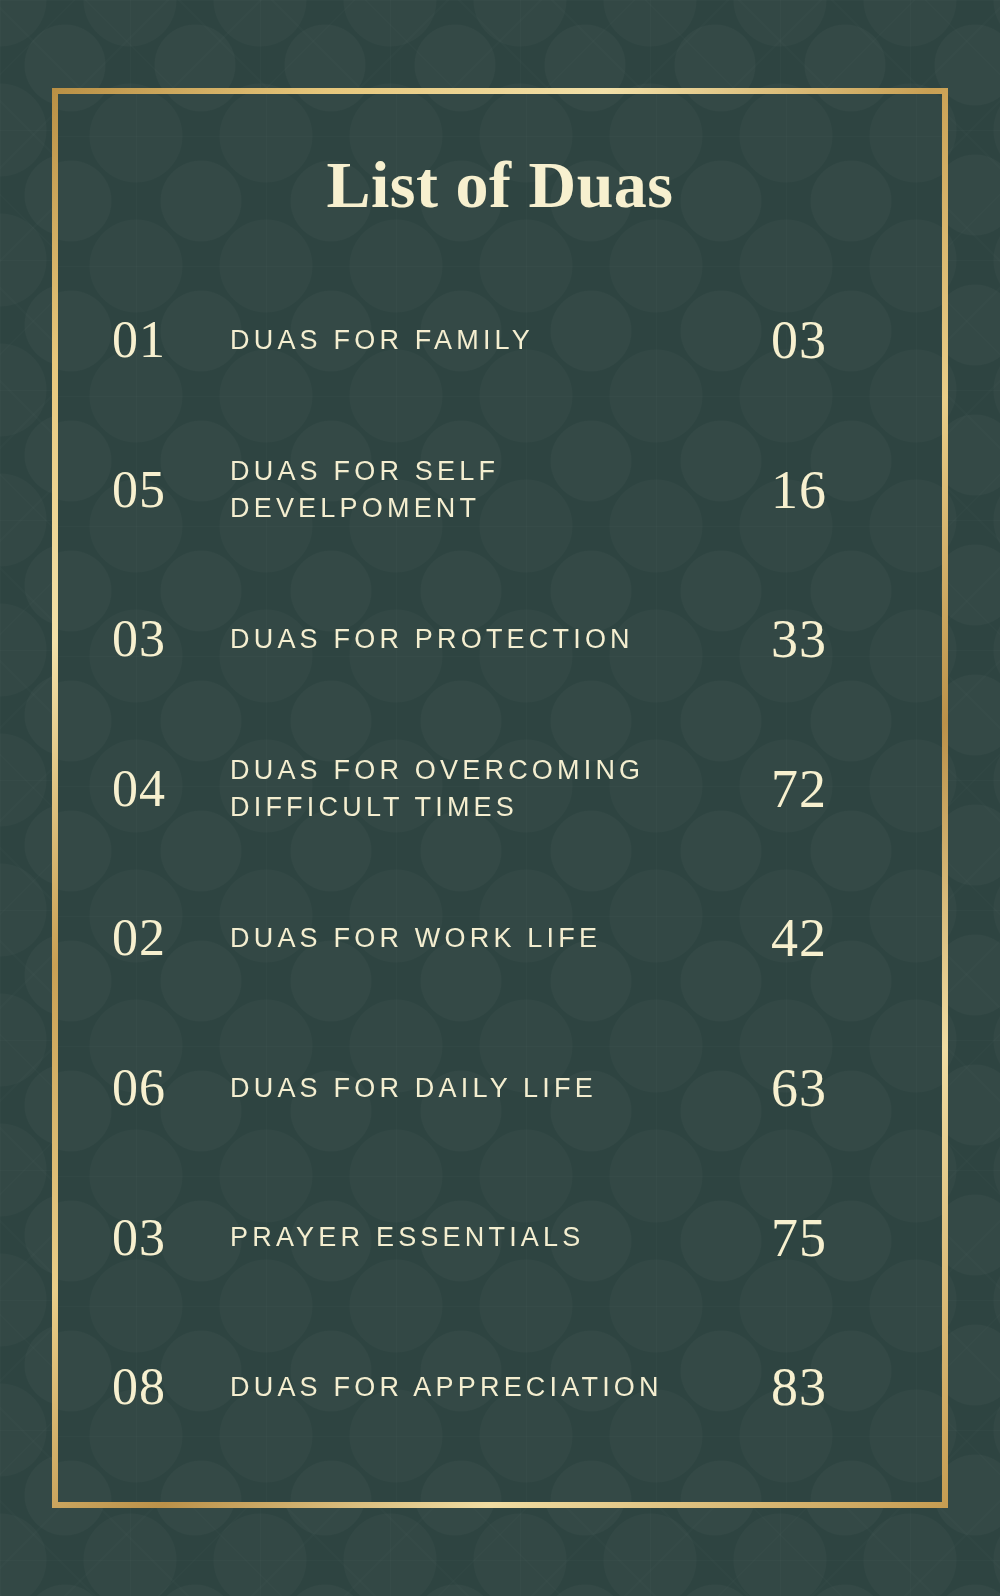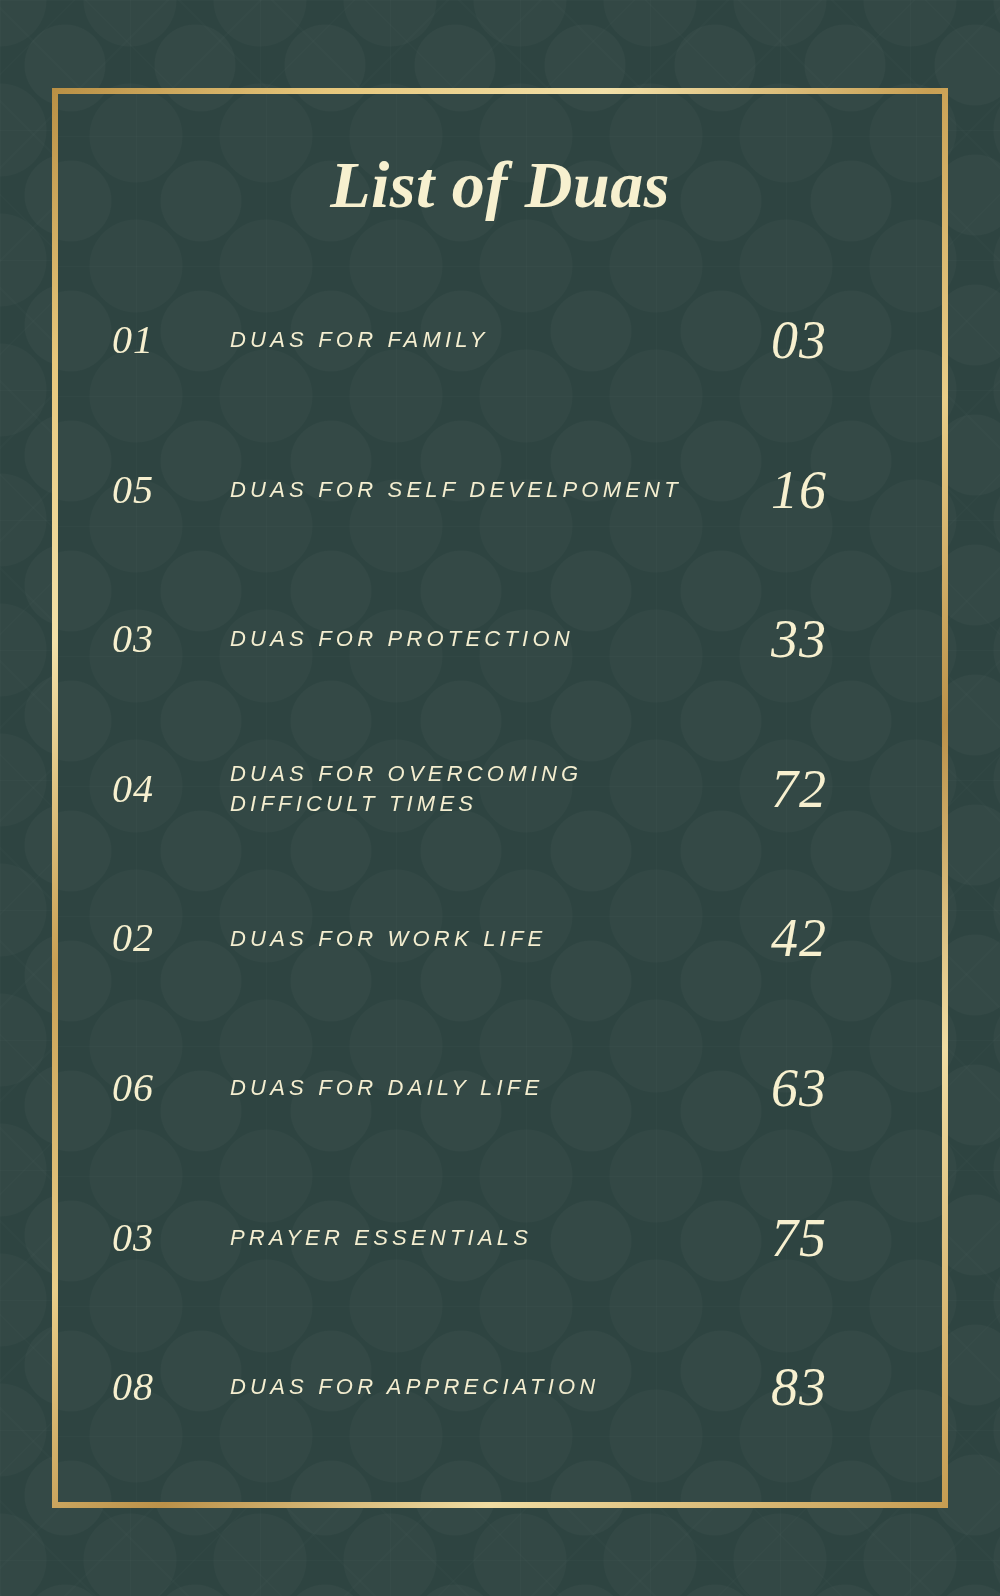--- a/index.html
+++ b/index.html
@@ -44,21 +44,20 @@
     position: absolute;
     left: 52px;
     top: 88px;
     right: 52px;
     bottom: 88px;
     padding: 16px;
     background: linear-gradient(135deg,
         #b98f44 0%, #e7c77c 12%, #f2e0a8 24%, #c9a054 38%,
         #e9cd88 52%, #bb9149 66%, #f0dca2 80%, #c69c51 100%);
     box-sizing: border-box;
-    font-style: italic;
   }
   .frame-mask {
     position: absolute;
     inset: 6px;
     background-color: #2e4441;
     background-image:
       radial-gradient(circle at 0 0, rgba(255,255,255,0.022) 0 46px, transparent 47px),
       radial-gradient(circle at 100% 0, rgba(255,255,255,0.022) 0 46px, transparent 47px),
       radial-gradient(circle at 0 100%, rgba(255,255,255,0.022) 0 46px, transparent 47px),
       radial-gradient(circle at 100% 100%, rgba(255,255,255,0.022) 0 46px, transparent 47px),
@@ -100,32 +99,32 @@
   .toc-row {
     display: flex;
     align-items: center;
     flex: 1;
     padding: 0 4px 0 8px;
   }
 
   .row-num {
     color: #f7f0cf;
     font-family: "Liberation Serif", serif;
-    font-size: 40px;
+    font-size: 52px;
     font-weight: 400;
     line-height: 1;
     width: 118px;
     flex: 0 0 118px;
     letter-spacing: 1px;
   }
 
   .row-label {
     color: #f4eed0;
     font-family: "Liberation Sans", sans-serif;
-    font-size: 22px;
+    font-size: 27px;
     letter-spacing: 4.2px;
     line-height: 1.35;
     text-transform: uppercase;
     flex: 1;
     padding-right: 14px;
     max-width: 500px;
   }
 
   .row-page {
     color: #f7f0cf;

